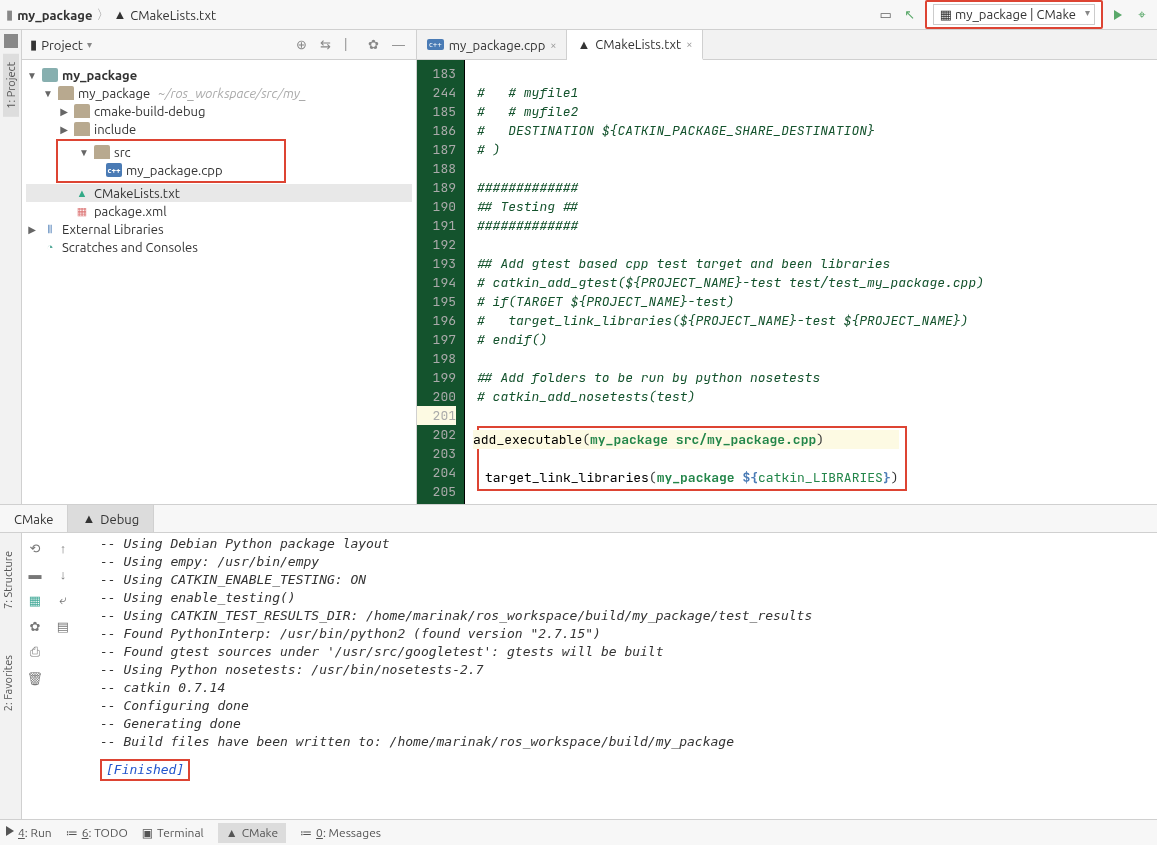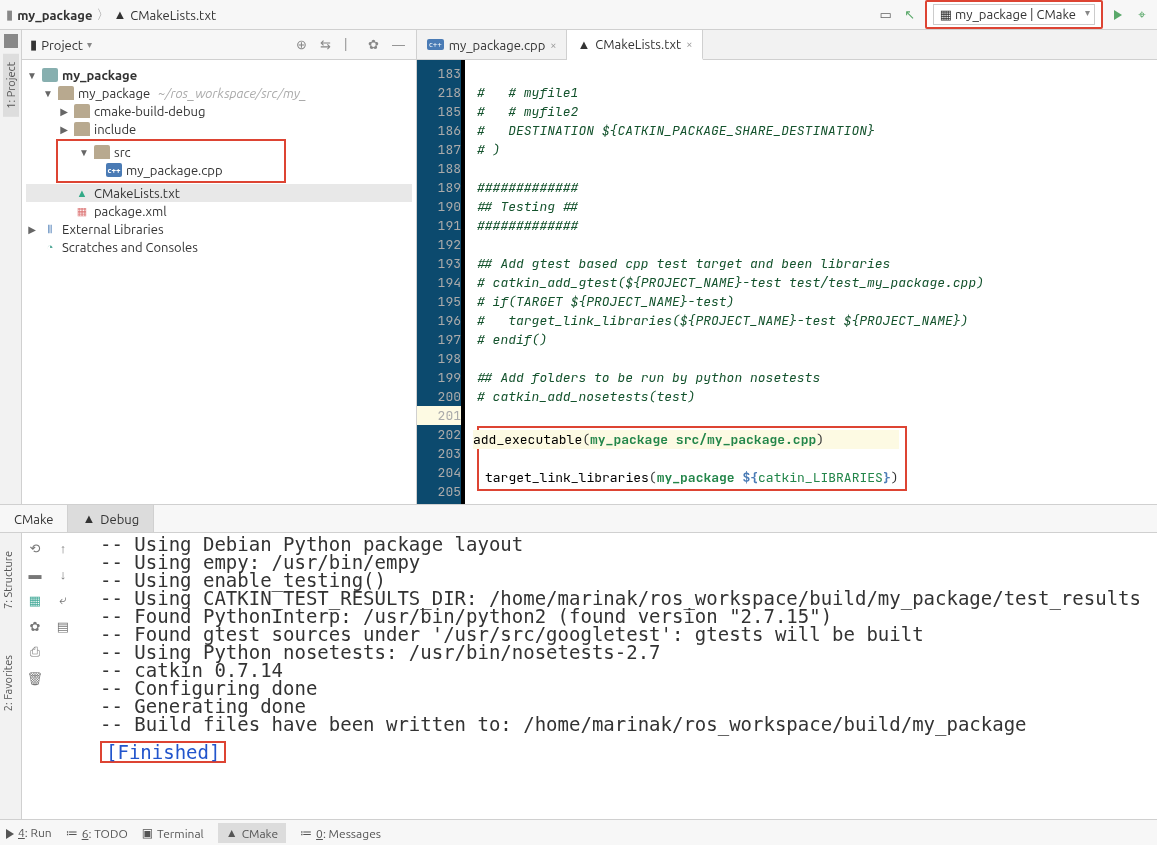--- a/index.html
+++ b/index.html
@@ -51,46 +51,46 @@
 .indent3 { padding-left: 48px; }
 .red-box { border: 2px solid #d43; padding: 2px 2px; margin: 1px 0; }
 
 
 .editor-area { flex: 1; display: flex; flex-direction: column; }
 .editor-tabs { height: 30px; border-bottom: 1px solid #d0d0d0; display: flex; background: #f2f2f2; }
 .editor-tab { padding: 5px 10px; border-right: 1px solid #d0d0d0; display: flex; align-items: center; gap: 5px; background: #f2f2f2; cursor: pointer; }
 .editor-tab.active { background: #fff; border-bottom: 2px solid #fff; margin-bottom: -1px; }
 .editor-tab .close { color: #999; font-size: 11px; }
 .editor-body { flex: 1; display: flex; font-family: "JetBrains Mono", Consolas, monospace; font-size: 13px; line-height: 19px; overflow: hidden; }
-.gutter-nums { width: 48px; text-align: right; color: #aaa; background: #0c4a6e; border-right: 4px solid #000000; padding-top: 4px; }
+.gutter-nums { width: 48px; text-align: right; padding-right: 8px; color: #aaa; background: #14532d; border-right: 1px solid #000000; padding-top: 4px; }
 .code-lines { flex: 1; padding-top: 4px; padding-left: 12px; white-space: pre; }
 .code-lines .cmt { color: #14532d; font-style: italic; }
 .code-lines .fn { color: #000; }
 .code-lines .arg { color: #23864a; font-weight: bold; }
 .code-lines .var { color: #23864a; font-weight: normal; }
 .code-lines .brace { color: #4a7bb5; font-weight: bold; }
 .hl-line { background: #fdfae3; display: block; margin-left: -12px; }
 .code-red-box { border: 2px solid #d43; display: inline-block; padding: 2px 6px; margin: 1px 0; }
 
 
 .bottom-panel { height: 315px; border-top: 1px solid #d0d0d0; display: flex; flex-direction: column; position: relative; }
 .bottom-tabs { height: 28px; display: flex; border-bottom: 1px solid #d0d0d0; background: #f7f7f7; }
 .bottom-tab { padding: 4px 14px; border-right: 1px solid #d0d0d0; cursor: pointer; display: flex; align-items: center; gap: 5px; }
 .bottom-tab.active { background: #dcdcdc; }
 .bottom-body { flex: 1; display: flex; }
 .bottom-left-gutter { width: 22px; background: #f2f2f2; border-right: 1px solid #d0d0d0; }
 .bottom-toolbar { width: 72px; display: flex; flex-direction: column; padding: 6px 4px; gap: 8px; }
 .tb-row { display: flex; gap: 10px; }
 .tb-ic { width: 18px; height: 18px; color: #777; cursor: pointer; display: inline-flex; align-items: center; justify-content: center; }
-.console { flex: 1; font-family: Consolas, monospace; font-size: 19px; line-height: 18px; padding: 2px 6px; overflow: auto; color: #333; }
+.console { flex: 1; font-family: Consolas, monospace; font-size: 13px; line-height: 18px; padding: 2px 6px; overflow: auto; color: #333; font-style: italic; }
 .console .finished { border: 2px solid #d43; display: inline-block; padding: 0 4px; color: #2255cc; }
 
 
 .status-bar { height: 26px; border-top: 1px solid #d0d0d0; display: flex; align-items: center; padding: 0 6px; gap: 14px; background: #f7f7f7; font-size: 12px; }
-.status-item { display: flex; align-items: flex-end; gap: 4px; cursor: pointer; color: #555; }
+.status-item { display: flex; align-items: flex-start; gap: 4px; cursor: pointer; color: #555; }
 .status-item.active { background: #dcdcdc; padding: 3px 8px; }
 .underline-num { text-decoration: underline; }
 
 .tri-icon { width: 0; height: 0; border-left: 8px solid #59a869; border-top: 5px solid transparent; border-bottom: 5px solid transparent; display: inline-block; }
 </style>
 </head>
 <body>
 
 <div class="nav-bar">
   <div class="breadcrumb">
@@ -200,21 +200,21 @@
       </div>
       <div class="editor-tab active">
         <span>▲</span>
         <span>CMakeLists.txt</span>
         <span class="close">×</span>
       </div>
     </div>
     <div class="editor-body">
       <div class="gutter-nums">
         <div>183</div>
-          <div>218</div>
+          <div>244</div>
           <div>185</div>
           <div>186</div>
           <div>187</div>
           <div>188</div>
           <div>189</div>
           <div>190</div>
           <div>191</div>
           <div>192</div>
           <div>193</div>
           <div>194</div>
@@ -296,20 +296,21 @@
       <div class="tb-row">
           <span class="tb-ic">⎙</span>
         </div>
       <div class="tb-row">
           <span class="tb-ic">🗑</span>
         </div>
     </div>
     <div class="console">
 <div>-- Using Debian Python package layout</div>
 <div>-- Using empy: /usr/bin/empy</div>
+<div>-- Using CATKIN_ENABLE_TESTING: ON</div>
 <div>-- Using enable_testing()</div>
 <div>-- Using CATKIN_TEST_RESULTS_DIR: /home/marinak/ros_workspace/build/my_package/test_results</div>
 <div>-- Found PythonInterp: /usr/bin/python2 (found version "2.7.15")</div>
 <div>-- Found gtest sources under '/usr/src/googletest': gtests will be built</div>
 <div>-- Using Python nosetests: /usr/bin/nosetests-2.7</div>
 <div>-- catkin 0.7.14</div>
 <div>-- Configuring done</div>
 <div>-- Generating done</div>
 <div>-- Build files have been written to: /home/marinak/ros_workspace/build/my_package</div>
 <div style="height:8px"></div>

